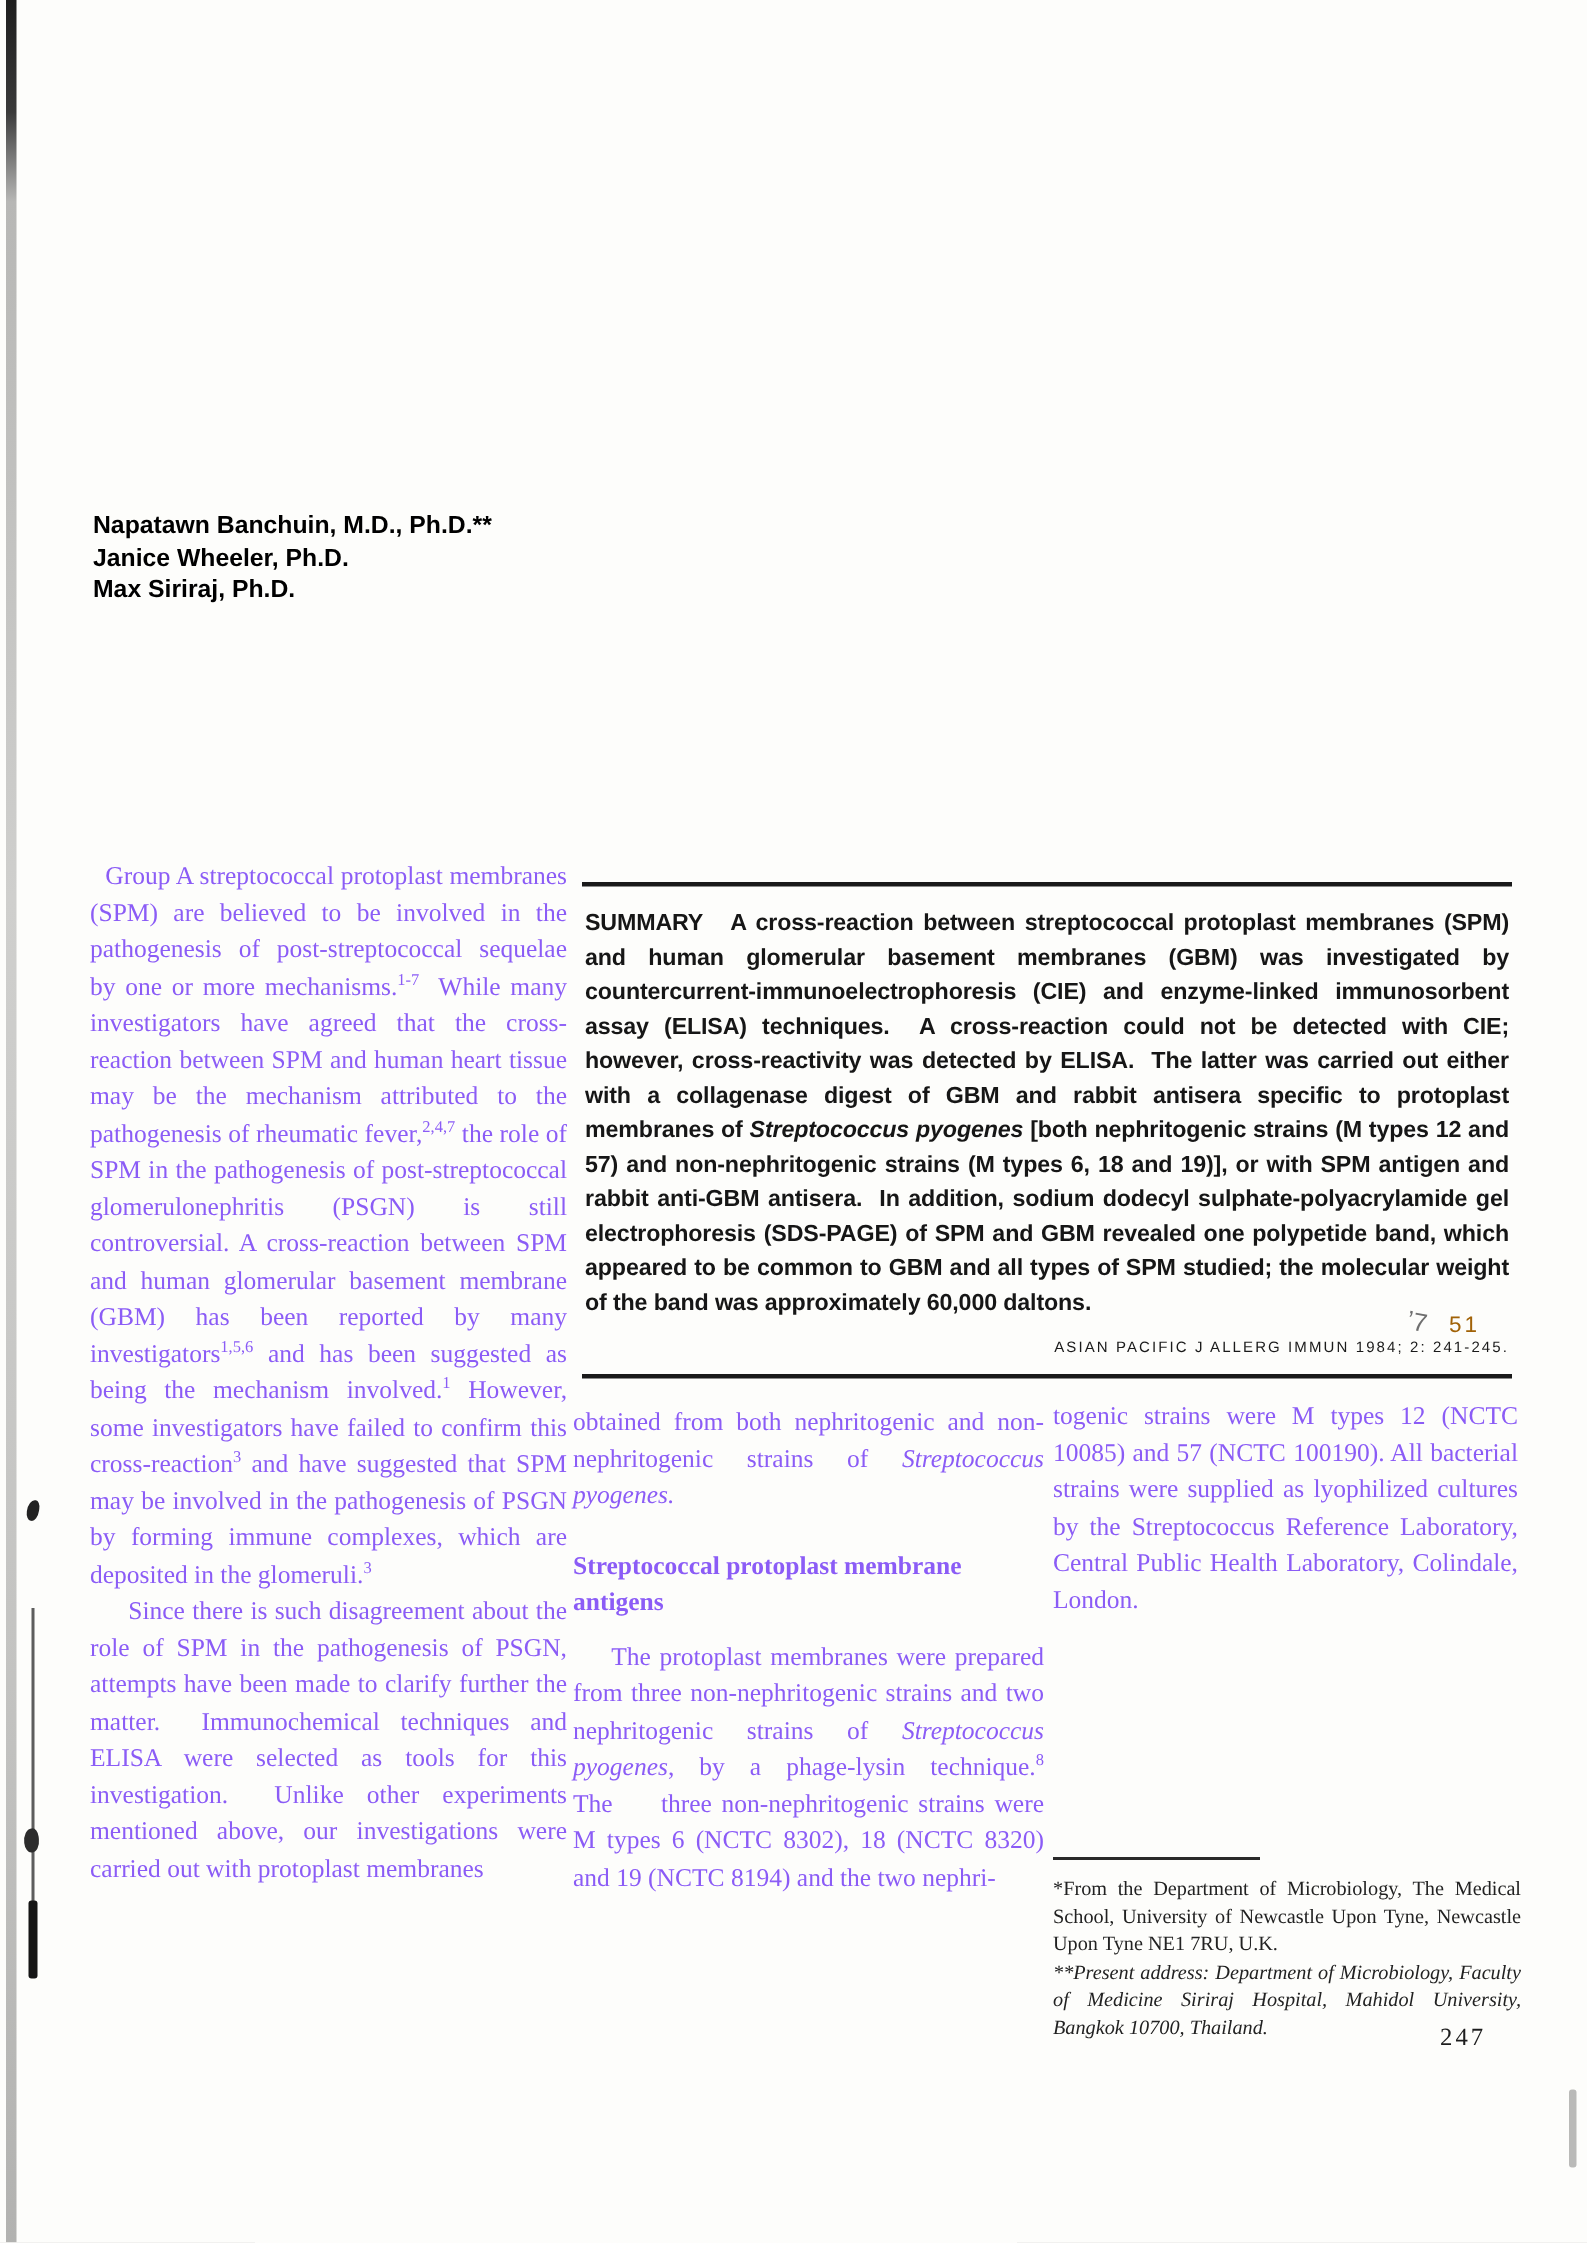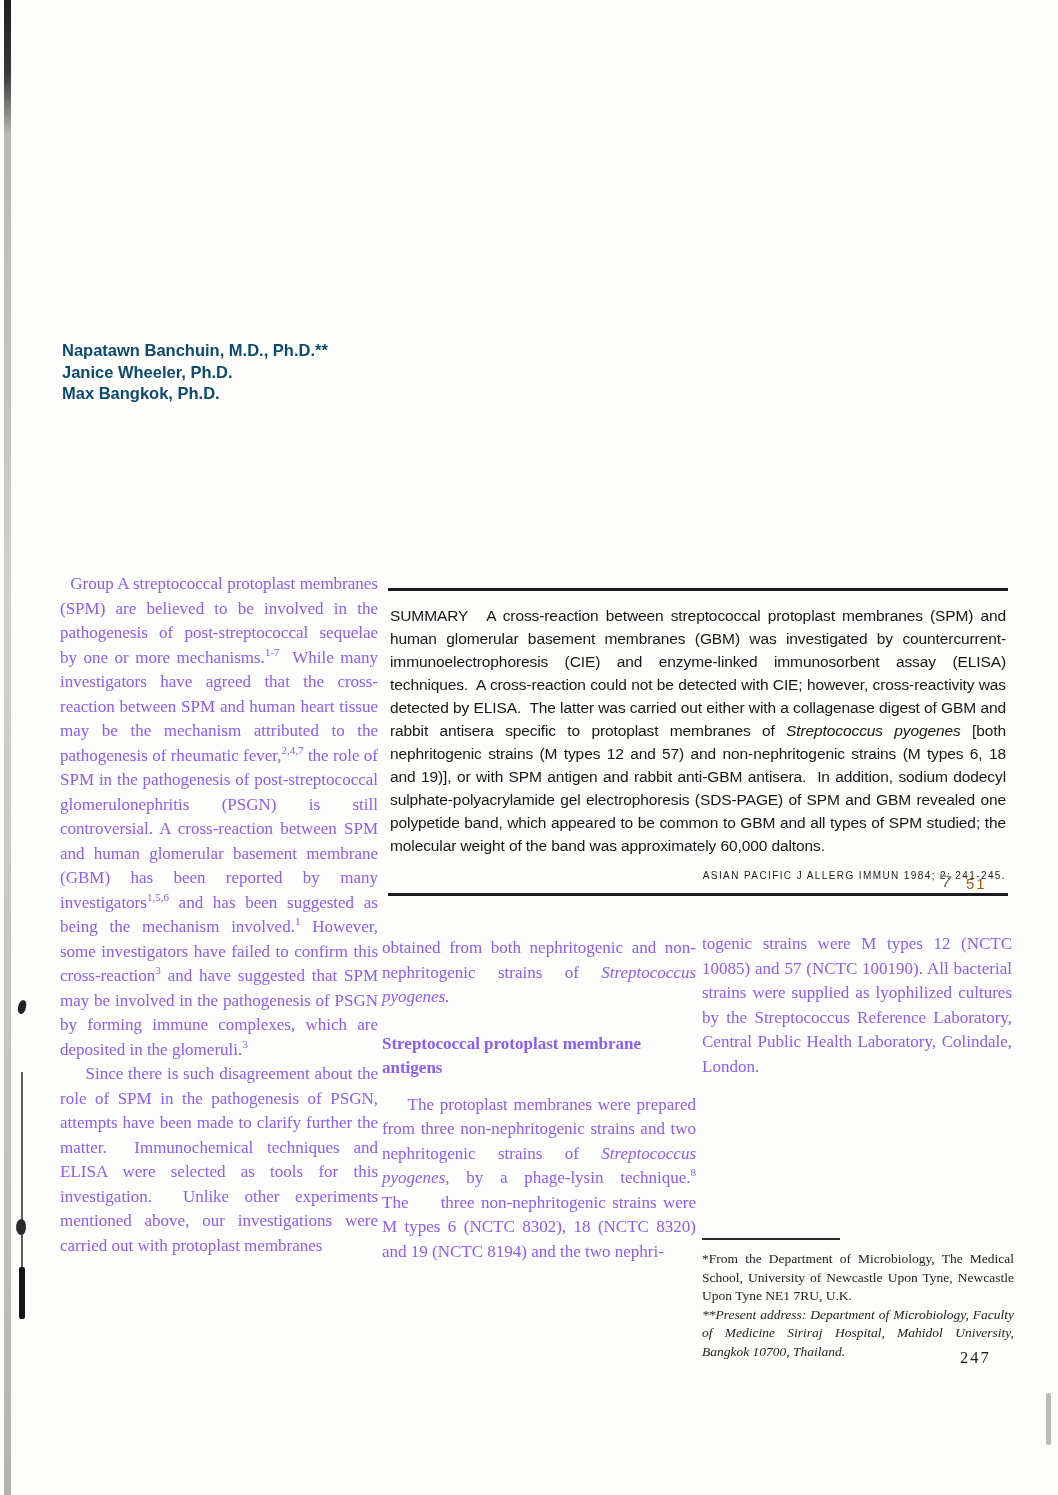--- a/index.html
+++ b/index.html
@@ -27,40 +27,40 @@
   
   .title{
     position:absolute;left:60px;top:160px;width:940px;
     font-family:"Liberation Sans", sans-serif;
     font-weight:bold;font-size:38px;line-height:50px;
     letter-spacing:0px;color:#181818;
   }
   .authors{
     position:absolute;left:62px;top:340px;width:500px;
     font-family:"Liberation Sans", sans-serif;
-    font-weight:bold;font-size:16.5px;line-height:21.5px;color:#0c4a6e;
+    font-weight:bold;font-size:16.5px;line-height:21.5px;color:#000000;
   }
 
   
   .bodytext{font-size:17px;line-height:24.5px;text-align:justify;color:#8b5cf6;}
   .bodytext p{margin:0;}
   .bodytext sup{font-size:11px;line-height:0;}
   .col-left{position:absolute;left:60px;top:572px;width:318px;}
   .col-left .p1{text-indent:0.6em;}
   .col-left .p2{text-indent:1.5em;}
 
   
   .summary-box{
     position:absolute;left:388px;top:588px;width:620px;
     border-top:3px solid #1a1a1a;border-bottom:3px solid #1a1a1a;
   }
   .summary-text{
     margin:13px 0 0 0;padding:0 2px;
     font-family:"Liberation Sans", sans-serif;
-    font-weight:normal;font-size:15.5px;line-height:23px;
+    font-weight:bold;font-size:15.5px;line-height:23px;
     letter-spacing:-0.1px;text-align:justify;color:#161616;
   }
   .summary-text .gap{display:inline-block;width:18px;}
   .summary-citation{
     margin:13px 2px 12px 0;
     font-family:"Liberation Sans", sans-serif;
     font-size:10px;letter-spacing:1.4px;text-align:right;color:#1a1a1a;
   }
   .pencil-mark{position:absolute;font-family:"Liberation Sans", sans-serif;}
   .pencil-7{left:550px;top:281px;font-size:17px;color:#6f6f6f;transform:rotate(10deg);}
@@ -100,21 +100,21 @@
   <div class="ink-blob blob1"></div>
   <div class="thin-line"></div>
   <div class="ink-blob blob2"></div>
   <div class="thick-mark"></div>
   <div class="right-smudge"></div>
 
 
   <div class="authors">
     <div>Napatawn Banchuin, M.D., Ph.D.**</div>
     <div>Janice Wheeler, Ph.D.</div>
-    <div>Max Bangkok, Ph.D.</div>
+    <div>Max Siriraj, Ph.D.</div>
   </div>
 
   <div class="col-left bodytext">
     <p class="p1">Group A streptococcal protoplast membranes (SPM) are believed to be involved in the pathogenesis of post-streptococcal sequelae by one or more mechanisms.<sup>1-7</sup>&nbsp; While many investigators have agreed that the cross-reaction between SPM and human heart tissue may be the mechanism attributed to the pathogenesis of rheumatic fever,<sup>2,4,7</sup> the role of SPM in the pathogenesis of post-streptococcal glomerulonephritis (PSGN) is still controversial. A cross-reaction between SPM and human glomerular basement membrane (GBM) has been reported by many investigators<sup>1,5,6</sup> and has been suggested as being the mechanism involved.<sup>1</sup> However, some investigators have failed to confirm this cross-reaction<sup>3</sup> and have suggested that SPM may be involved in the pathogenesis of PSGN by forming immune complexes, which are deposited in the glomeruli.<sup>3</sup></p>
     <p class="p2">Since there is such disagreement about the role of SPM in the pathogenesis of PSGN, attempts have been made to clarify further the matter.&nbsp; Immunochemical techniques and ELISA were selected as tools for this investigation.&nbsp; Unlike other experiments mentioned above, our investigations were carried out with protoplast membranes</p>
   </div>
 
   <div class="summary-box">
     <p class="summary-text"><span>SUMMARY</span><span class="gap"></span><span>A cross-reaction between streptococcal protoplast membranes (SPM) and human glomerular basement membranes (GBM) was investigated by countercurrent-immunoelectrophoresis (CIE) and enzyme-linked immunosorbent assay (ELISA) techniques.&nbsp; A cross-reaction could not be detected with CIE; however, cross-reactivity was detected by ELISA.&nbsp; The latter was carried out either with a collagenase digest of GBM and rabbit antisera specific to protoplast membranes of <i>Streptococcus pyogenes</i> [both nephritogenic strains (M types 12 and 57) and non-nephritogenic strains (M types 6, 18 and 19)], or with SPM antigen and rabbit anti-GBM antisera.&nbsp; In addition, sodium dodecyl sulphate-polyacrylamide gel electrophoresis (SDS-PAGE) of SPM and GBM revealed one polypetide band, which appeared to be common to GBM and all types of SPM studied; the molecular weight of the band was approximately 60,000 daltons.</span></p>
     <div class="pencil-mark pencil-7">ʼ7</div>

